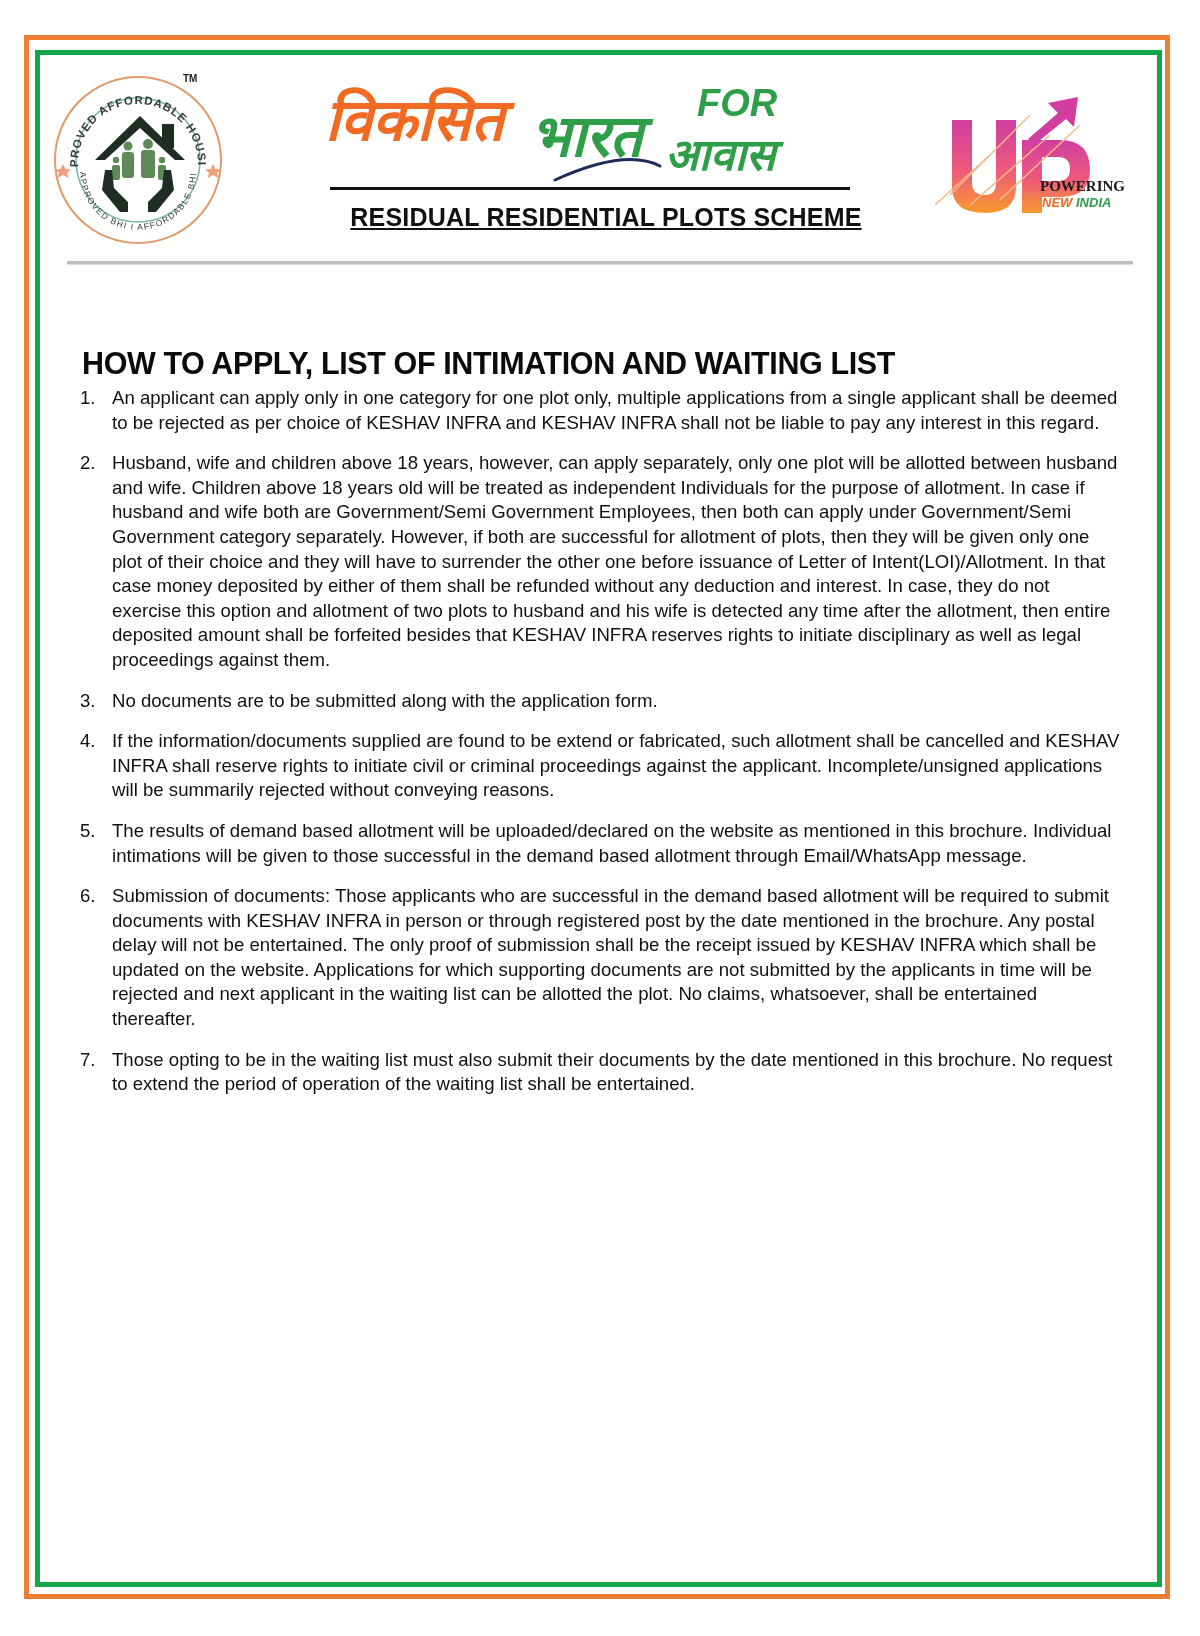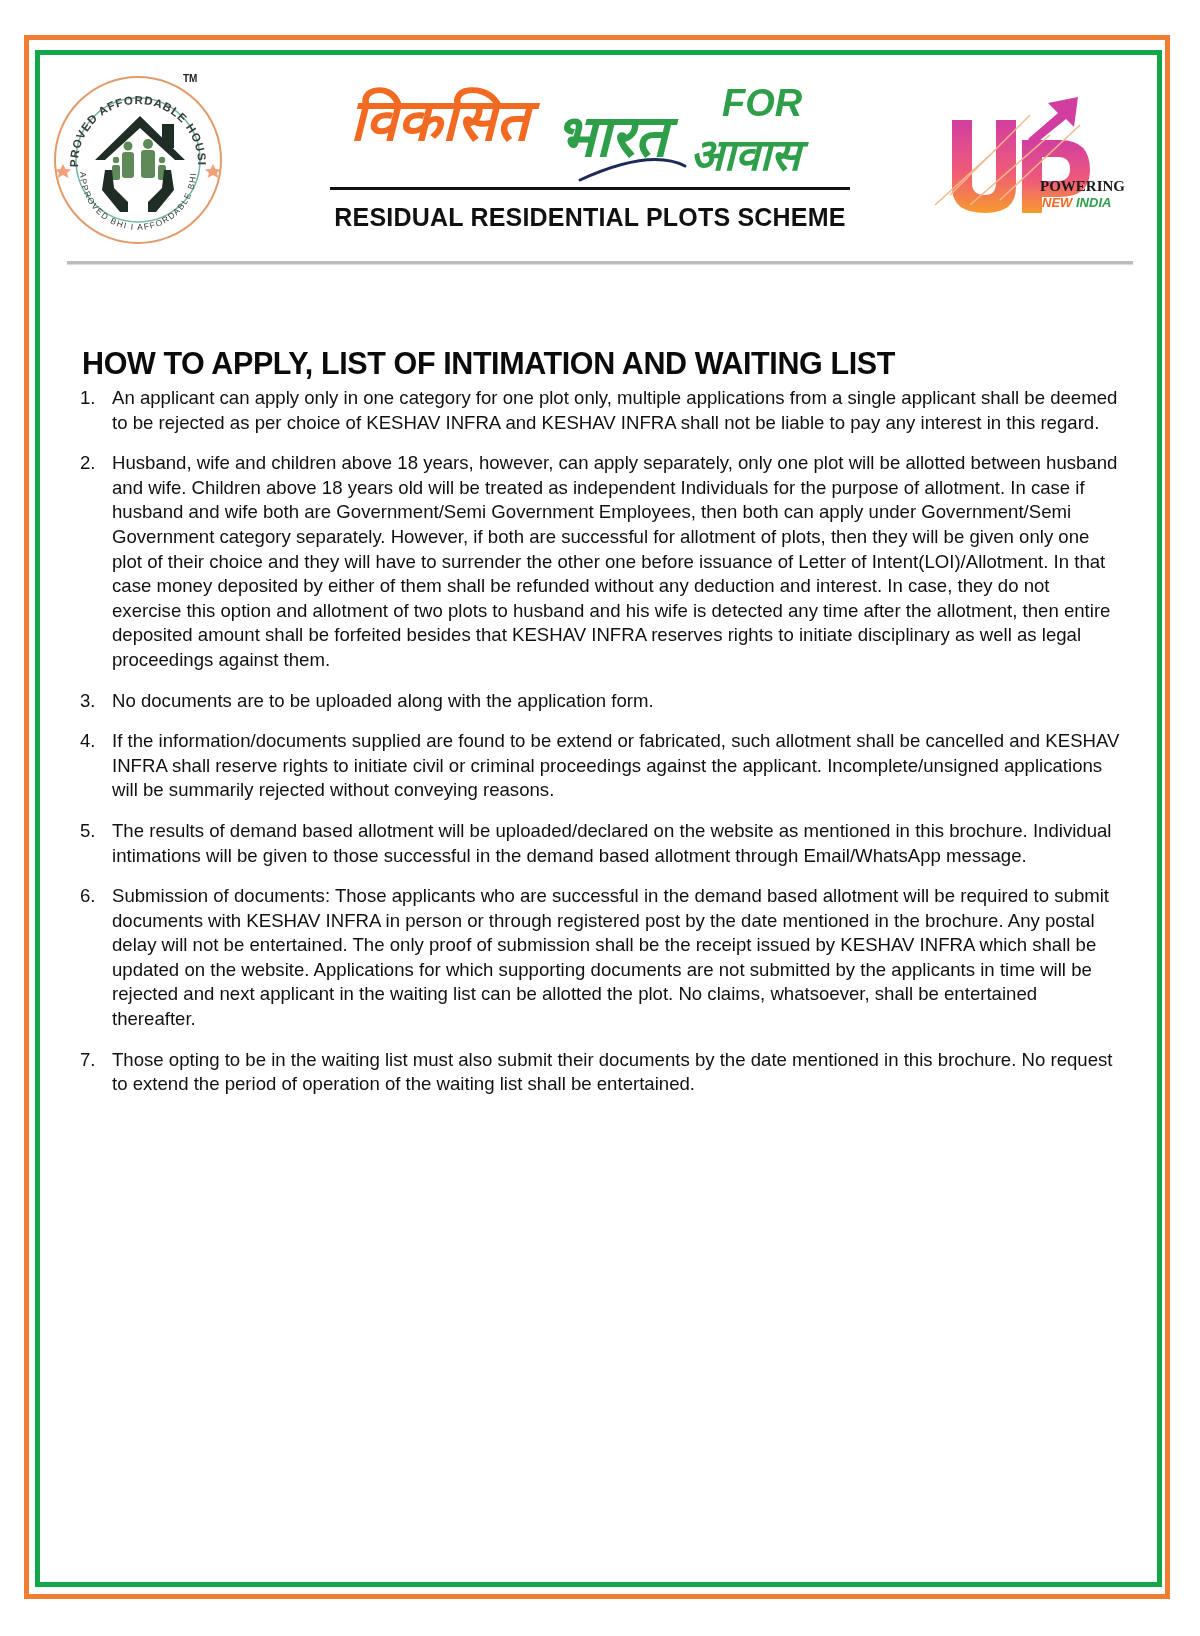--- a/index.html
+++ b/index.html
@@ -1,25 +1,25 @@
 <!DOCTYPE html>
 <html><head>
   <meta charset="utf-8">
   <style>
     html, body { margin: 0; padding: 0; background: #ffffff; }
     body { width: 1200px; height: 1636px; position: relative; overflow: hidden; font-family: "Liberation Sans", sans-serif; color: #111; }
     .outer-frame { position: absolute; left: 24px; top: 35px; width: 1146px; height: 1564px; border: 5px solid #ef7d32; box-sizing: border-box; }
     .inner-frame { position: absolute; left: 35px; top: 50px; width: 1127px; height: 1537px; border: 5px solid #12a84a; box-sizing: border-box; }
 
     .logo-left { position: absolute; left: 50px; top: 72px; width: 175px; height: 175px; }
-    .logo-center { position: absolute; left: 325px; top: 78px; width: 550px; height: 120px; margin-left: 25px; }
+    .logo-center { position: absolute; left: 325px; top: 78px; width: 550px; height: 120px; }
     .logo-right { position: absolute; left: 930px; top: 95px; width: 205px; height: 130px; text-decoration: underline; }
 
     .title-rule { position: absolute; left: 330px; top: 187px; width: 520px; height: 3px; background: #111; }
-    .scheme-title { position: absolute; left: 330px; top: 203px; width: 520px; text-align: center; font-weight: bold; font-size: 25px; letter-spacing: 0.2px; color: #111; font-family: "Liberation Sans", sans-serif; }
+    .scheme-title { position: absolute; left: 346px; top: 203px; width: 520px; text-align: center; font-weight: bold; font-size: 25px; letter-spacing: 0.2px; color: #111; font-family: "Liberation Sans", sans-serif; text-decoration: underline; }
 
     .header-divider { position: absolute; left: 67px; top: 261px; width: 1066px; height: 3px; background: #bdbdbd; box-shadow: 0 1px 1px #d9d9d9; }
 
     .page-heading { position: absolute; left: 82px; top: 326px; font-weight: bold; font-size: 30.5px; letter-spacing: -0.4px; color: #0b0b0b; font-family: "Liberation Sans", sans-serif; white-space: nowrap; }
 
     .rules-list { position: absolute; left: 80px; top: 386px; width: 1040px; margin: 0; padding: 0; list-style: none; }
     .rule-item { display: flex; font-size: 18.6px; line-height: 24.6px; color: #111; margin-bottom: 16px; font-family: "Liberation Sans", sans-serif; }
     .rule-num { width: 32px; flex: 0 0 32px; }
     .rule-text { flex: 1; }
 
@@ -113,21 +113,21 @@
   <li class="rule-item">
     <span class="rule-num">1.</span>
     <span class="rule-text">An applicant can apply only in one category for one plot only, multiple applications from a single applicant shall be deemed to be rejected as per choice of KESHAV INFRA and KESHAV INFRA shall not be liable to pay any  interest in this regard.</span>
   </li>
   <li class="rule-item">
     <span class="rule-num">2.</span>
     <span class="rule-text">Husband, wife and children above 18 years, however, can apply separately, only one plot will be allotted between husband and wife. Children above 18 years old will be treated as independent Individuals for the purpose of allotment. In case if husband and wife both are Government/Semi Government Employees, then both can apply under Government/Semi Government category separately. However, if both are successful for allotment of plots, then they will be given only one plot of their choice and they will have to surrender the other one before issuance of Letter of Intent(LOI)/Allotment. In that case money deposited by either of them shall be refunded without any deduction and interest. In case, they do not exercise this option and allotment of two plots to husband and his wife is detected any time after the allotment, then entire deposited amount shall be forfeited besides that KESHAV INFRA reserves rights to initiate disciplinary as well as legal proceedings against them.</span>
   </li>
   <li class="rule-item">
     <span class="rule-num">3.</span>
-    <span class="rule-text">No documents are to be uploaded along with the application form.</span>
+    <span class="rule-text">No documents are to be submitted along with the application form.</span>
   </li>
   <li class="rule-item">
     <span class="rule-num">4.</span>
     <span class="rule-text">If the information/documents supplied are found to be extend or fabricated, such allotment shall be cancelled and KESHAV INFRA shall reserve rights to initiate civil or criminal proceedings against the applicant. Incomplete/unsigned applications will be summarily rejected without conveying reasons.</span>
   </li>
   <li class="rule-item">
     <span class="rule-num">5.</span>
     <span class="rule-text">The results of demand based allotment will be uploaded/declared on the website as mentioned in this brochure. Individual intimations will be given to those successful in the demand based allotment through Email/WhatsApp message.</span>
   </li>
   <li class="rule-item">

